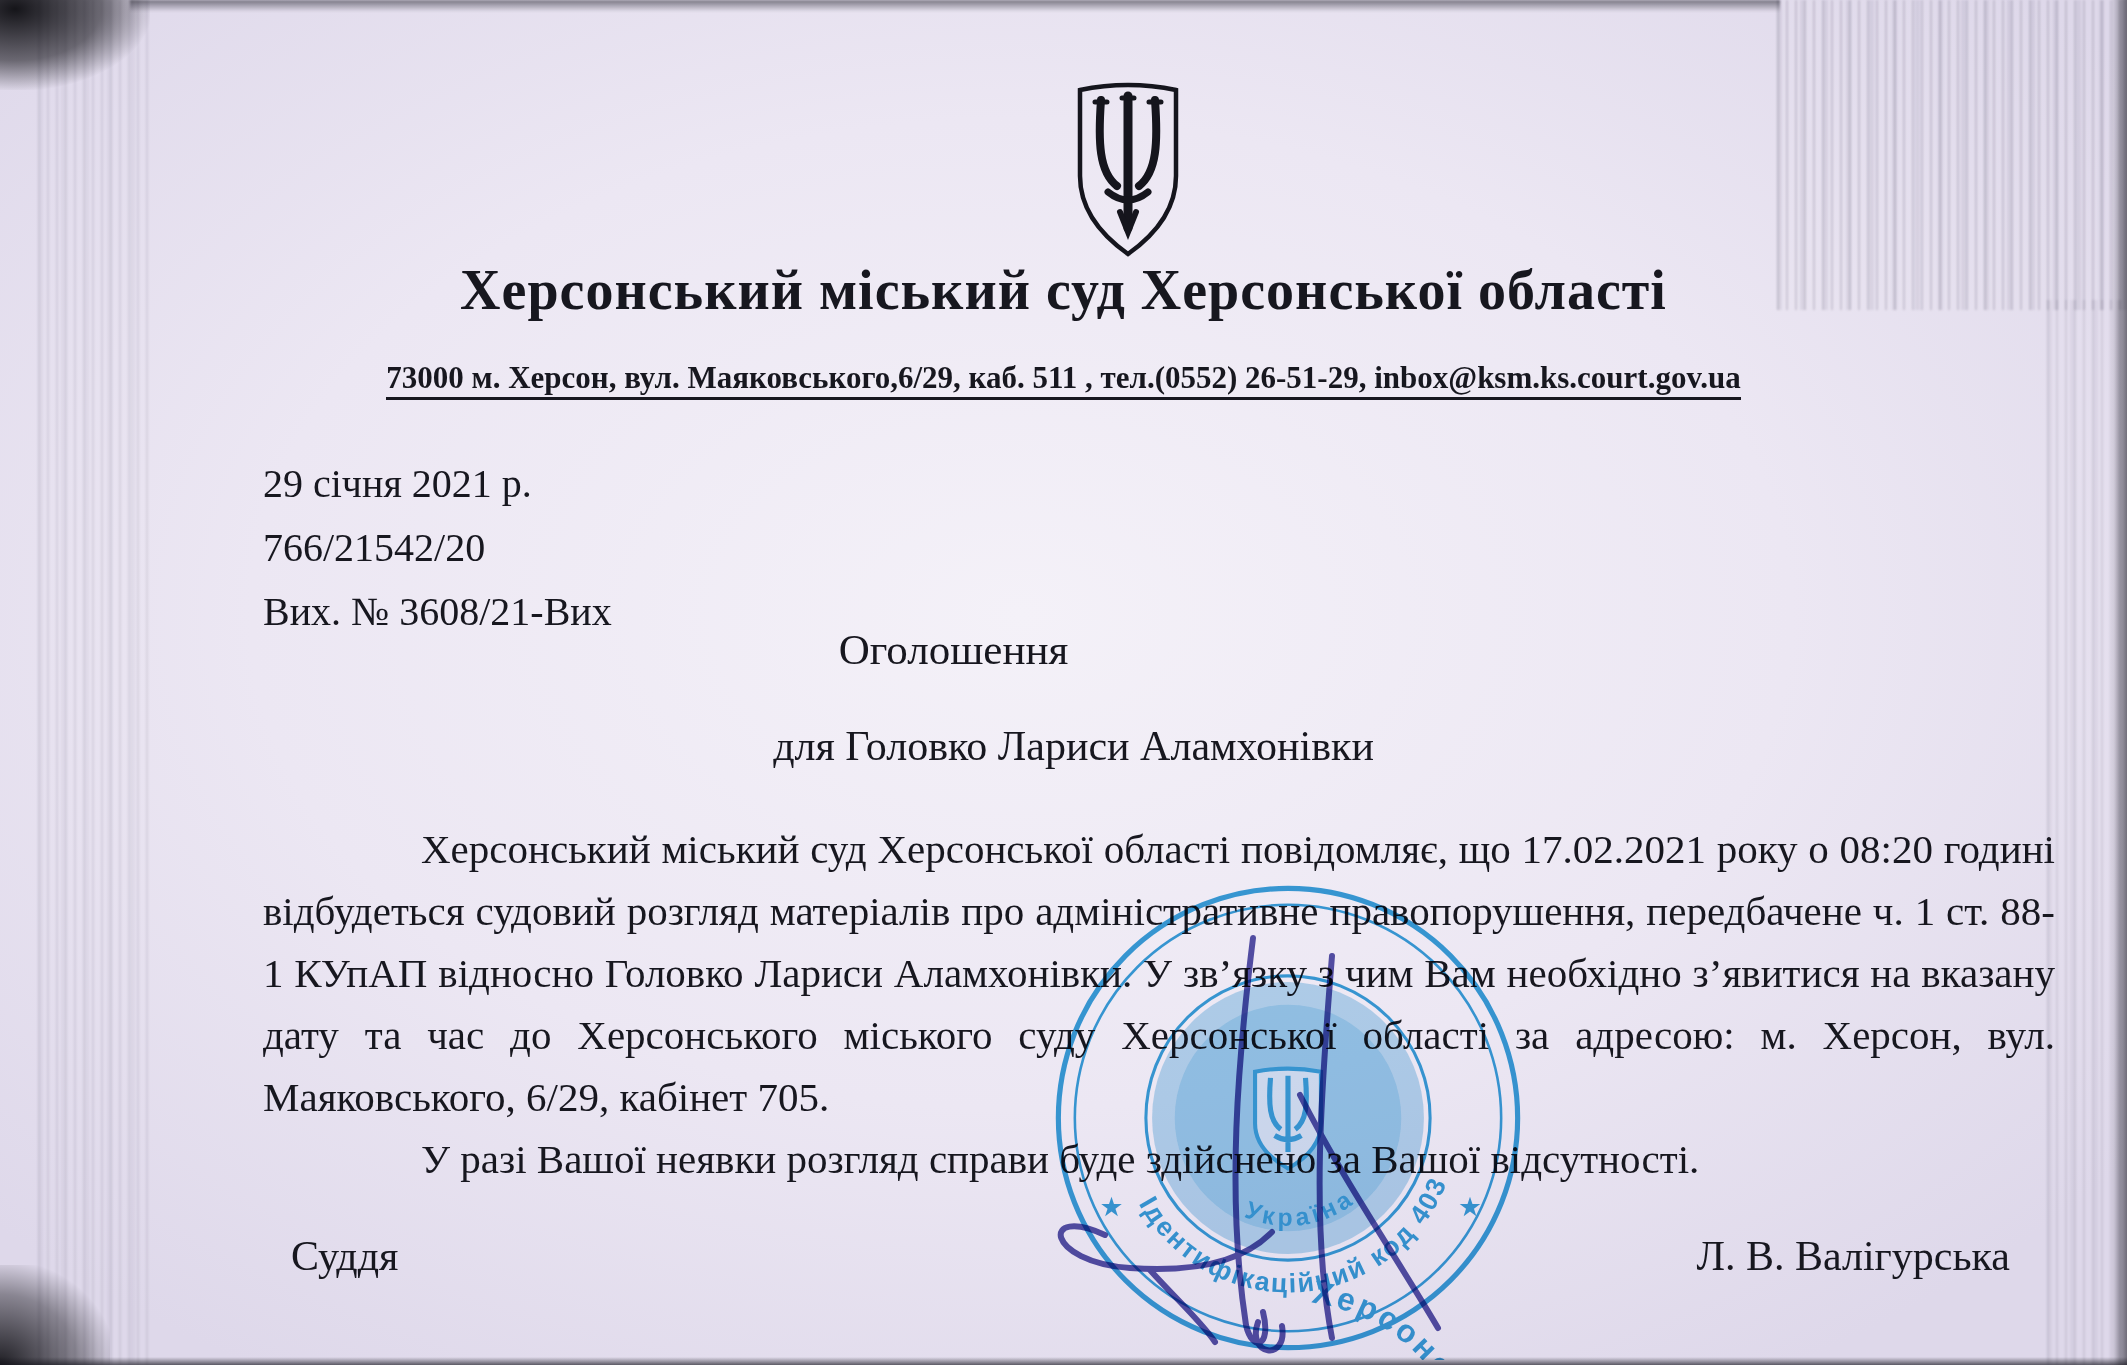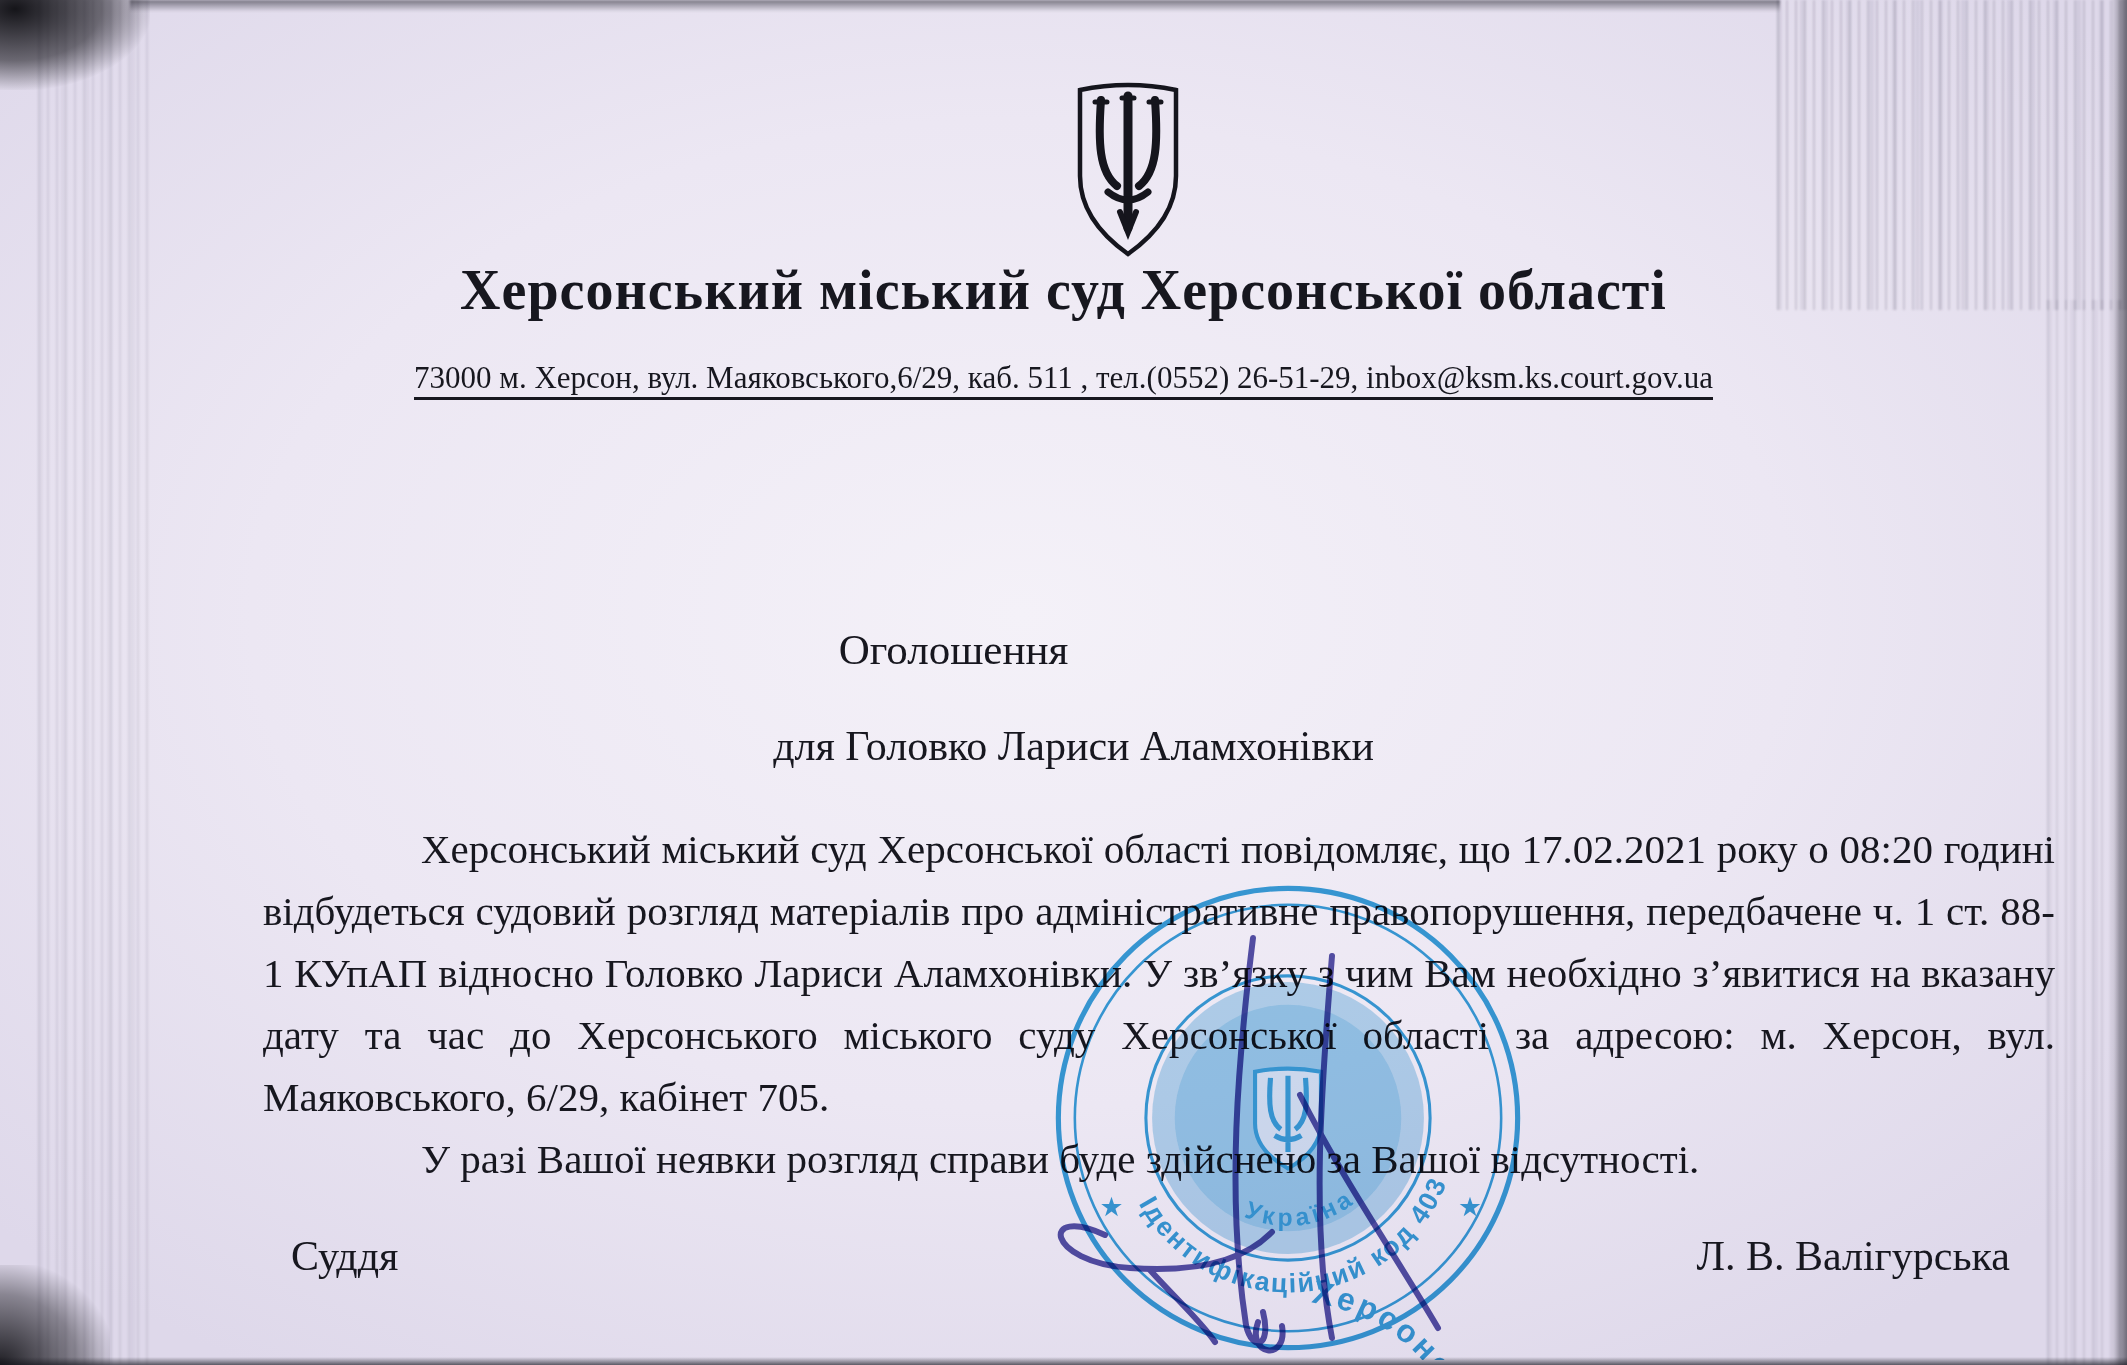--- a/index.html
+++ b/index.html
@@ -19,21 +19,21 @@
     position:absolute;pointer-events:none;
     background:
       repeating-linear-gradient(90deg, rgba(52,50,70,.22) 0 2px, rgba(52,50,70,0) 2px 9px),
       repeating-linear-gradient(90deg, rgba(70,66,92,.12) 0 5px, rgba(70,66,92,0) 5px 23px);
     filter:blur(1.2px);
   }
   .blob{position:absolute;pointer-events:none;}
   
   .center{position:absolute;left:0;width:100%;text-align:center;}
   .court-title{top:258px;font-size:56px;font-weight:bold;letter-spacing:1px;}
-  .contact{top:360px;font-size:31px;font-weight:normal;}
+  .contact{top:360px;font-size:31px;font-weight:bold;}
   .contact span{border-bottom:3px solid #17171f;padding-bottom:2px;}
   .refblock{position:absolute;left:263px;top:452px;font-size:40px;line-height:64px;}
   .h-announce{top:625px;font-size:43px;transform:translateX(-110px);}
   .addressee{top:722px;font-size:42px;transform:translateX(10px);}
   .bodytext{
     position:absolute;left:263px;top:818px;width:1792px;
     font-size:41px;line-height:62px;text-align:justify;
   }
   .bodytext p{margin:0;text-indent:158px;}
   .sigrow{position:absolute;left:0;top:1232px;width:100%;font-size:42px;}
@@ -74,20 +74,25 @@
     <path d="M 40,112 Q 60,128 80,112" stroke-width="7"></path>
     <path d="M 27,22 L 39,22 M 81,22 L 93,22 M 54,18 L 66,18" stroke-width="5"></path>
     <path d="M 52,132 L 60,152 L 68,132" stroke-width="6"></path>
   </svg>
 
   <div class="center court-title">Херсонський міський суд Херсонської області</div>
   <div class="center contact">
     <span>73000 м. Херсон, вул. Маяковського,6/29, каб. 511 , тел.(0552) 26-51-29, inbox@ksm.ks.court.gov.ua</span>
   </div>
 
+  <div class="refblock">
+    <div>29 січня 2021 р.</div>
+    <div>766/21542/20</div>
+    <div>Вих. № 3608/21-Вих</div>
+  </div>
 
   <div class="center h-announce">Оголошення</div>
   <div class="center addressee">для Головко Лариси Аламхонівки</div>
 
   <div class="bodytext">
     <p>Херсонський міський суд Херсонської області повідомляє, що 17.02.2021 року о 08:20 годині відбудеться судовий розгляд матеріалів про адміністративне правопорушення, передбачене ч. 1 ст. 88-1 КУпАП відносно Головко Лариси Аламхонівки. У зв’язку з чим Вам необхідно з’явитися на вказану дату та час до Херсонського міського суду Херсонської області за адресою: м. Херсон, вул. Маяковського, 6/29, кабінет 705.</p>
     <p>У разі Вашої неявки розгляд справи буде здійснено за Вашої відсутності.</p>
   </div>
 
   <svg class="stamp" viewBox="0 0 470 470">

